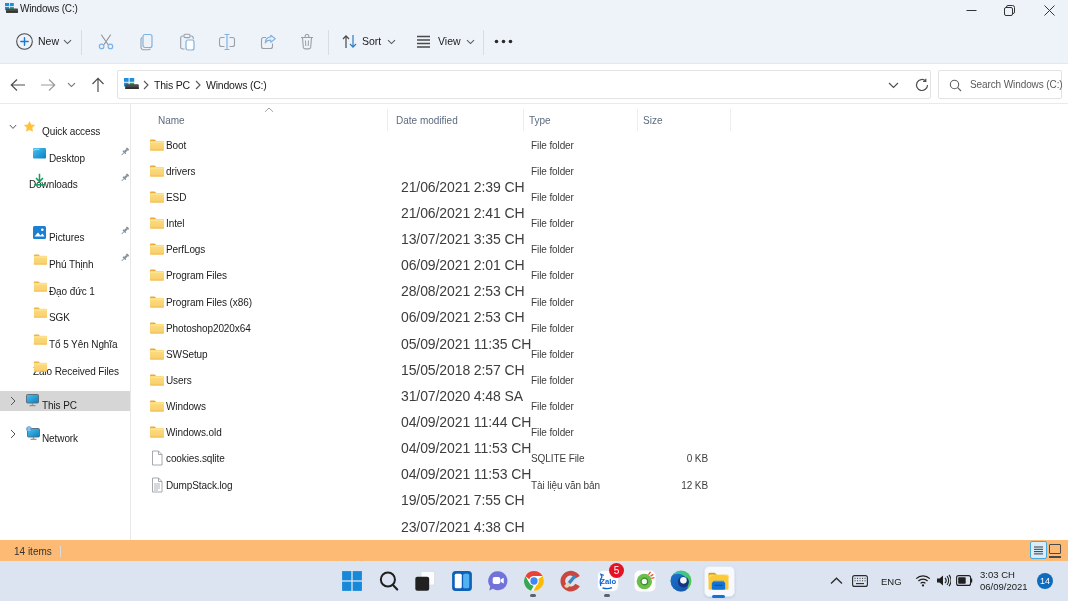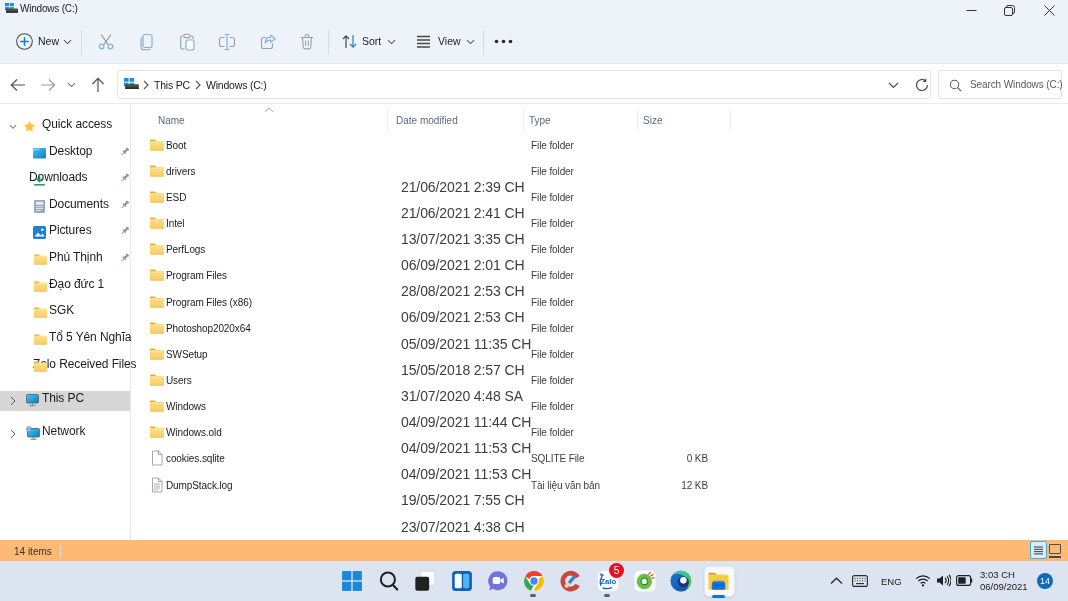--- a/index.html
+++ b/index.html
@@ -15,21 +15,21 @@
 .tbtext { font-size:10.5px; color:#1b1b1b; white-space:nowrap; }
 
 #addrrow { left:0; top:65px; width:1068px; height:39px; background:#fff; border-bottom:1px solid #eaeaea; }
 .navbtn { top:9px; width:22px; height:22px; display:flex; align-items:center; justify-content:center; }
 #addrbox { left:117px; top:5px; width:814px; height:29px; background:#fff; border:1px solid #e3e3e3; border-radius:2px; }
 #searchbox { left:938px; top:5px; width:124px; height:29px; background:#fff; border:1px solid #e3e3e3; border-radius:2px; color:#555; }
 .crumb { font-size:10.5px; letter-spacing:-0.2px; color:#1b1b1b; }
 
 #content { left:0; top:104px; width:1068px; height:436px; background:#fff; }
 #sidebar { left:0; top:0; width:131px; height:436px; border-right:1px solid #e8e8e8; }
-.srow { position:absolute; left:0; width:130px; height:20px; display:flex; align-items:flex-start; font-size:12px; letter-spacing:-0.1px; color:#1b1b1b; white-space:nowrap; }
+.srow { position:absolute; left:0; width:130px; height:20px; display:flex; align-items:flex-end; font-size:10px; letter-spacing:-0.1px; color:#1b1b1b; white-space:nowrap; }
 .srow .ic { position:absolute; }
 .pin { position:absolute; left:120px; top:3px; }
 
 #hdr { position:absolute; left:141px; top:3px; height:24px; font-size:10px; color:#5b6b80; white-space:nowrap; }
 .hsep { position:absolute; top:2px; width:1px; height:22px; background:#ededed; }
 .frow { position:absolute; left:141px; height:26px; }
 .fname { position:absolute; left:25px; top:8px; font-size:10px; letter-spacing:-0.1px; color:#1b1b1b; white-space:nowrap; }
 .fdate { position:absolute; left:260px; top:8px; font-size:14px; letter-spacing:-0.1px; color:#3d3d3d; white-space:nowrap;margin-top:39px; }
 .ftype { position:absolute; left:390px; top:8px; font-size:10px; letter-spacing:-0.1px; color:#3d3d3d; white-space:nowrap; }
 .fsize { position:absolute; left:480px; top:8px; width:87px; text-align:right; font-size:10px; letter-spacing:-0.1px; color:#3d3d3d; }
@@ -246,31 +246,20 @@
       <svg class="ic" style="left:33px;top:3px" width="13" height="13" viewBox="0 0 13 13">
           <path d="M6.5 0.8 V8 M3 5 L6.5 8.6 L10 5" fill="none" stroke="#119e5c" stroke-width="1.5"></path>
           <path d="M1.2 11.8 h10.6" stroke="#119e5c" stroke-width="1.5"></path>
         </svg>
       <span style="margin-left:29px">Downloads</span>
       <svg class="pin" width="10" height="10" viewBox="0 0 10 10">
           <use href="#ping"></use>
         </svg>
     </div>
 
-    <div class="srow" style="top:93px">
-      <svg class="ic" style="left:34px;top:3px" width="11" height="13" viewBox="0 0 11 13">
-          <rect x="0" y="0" width="11" height="13" rx="1" fill="#93a9bf"></rect>
-          <rect x="1.8" y="1.8" width="7.4" height="3" fill="#e8eef4"></rect>
-          <path d="M1.8 6.6 h7.4 M1.8 8.6 h7.4 M1.8 10.6 h5" stroke="#e8eef4" stroke-width="0.9"></path>
-        </svg>
-      <span style="margin-left:49px">Documents</span>
-      <svg class="pin" width="10" height="10" viewBox="0 0 10 10">
-          <use href="#ping"></use>
-        </svg>
-    </div>
 
     <div class="srow" style="top:119px">
       <svg class="ic" style="left:33px;top:3px" width="13" height="13" viewBox="0 0 13 13">
           <rect x="0" y="0" width="13" height="13" rx="1.5" fill="#1b7fd4"></rect>
           <path d="M1.5 10.5 L5 6.5 L7.5 9.5 L9.5 7.5 L11.5 10.5 z" fill="#fff"></path>
           <circle cx="9.3" cy="3.8" r="1.3" fill="#fff"></circle>
         </svg>
       <span style="margin-left:49px">Pictures</span>
       <svg class="pin" width="10" height="10" viewBox="0 0 10 10">
           <use href="#ping"></use>

